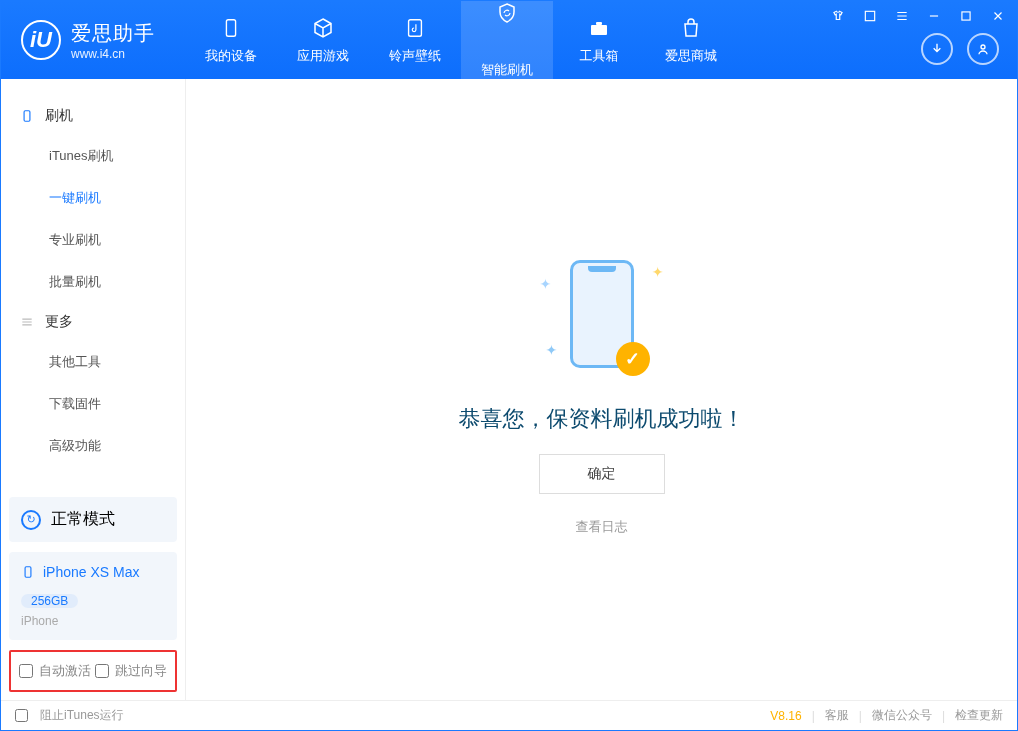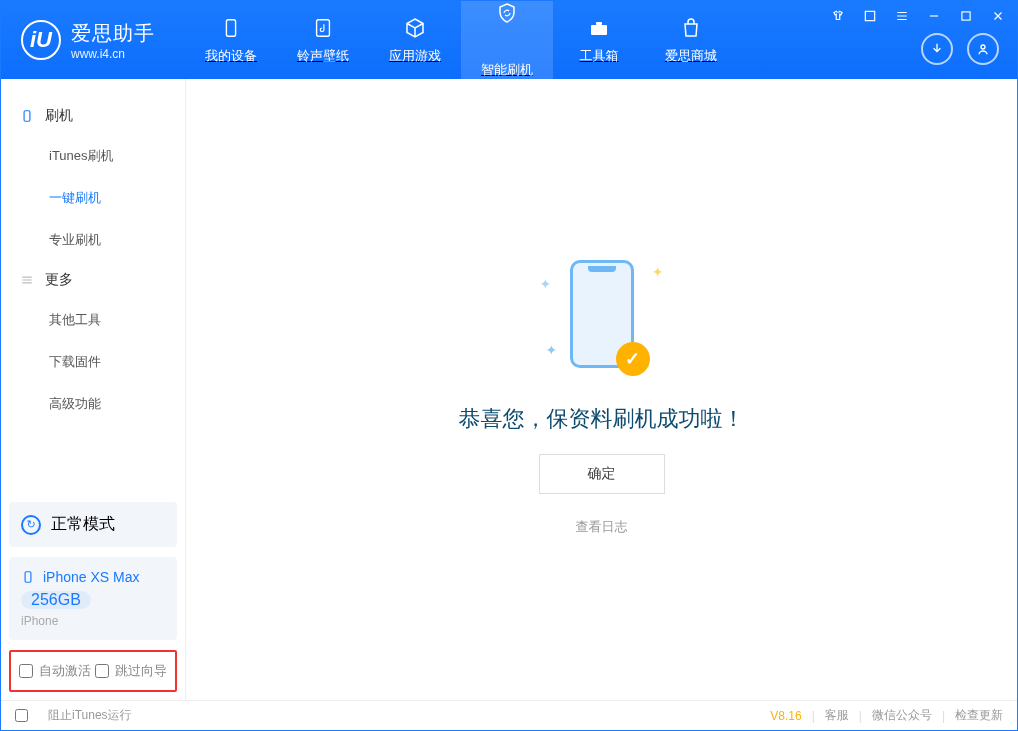--- a/index.html
+++ b/index.html
@@ -3,56 +3,56 @@
 <meta charset="utf-8">
 <style>
 * { margin: 0; padding: 0; box-sizing: border-box; font-family: "Microsoft YaHei", Arial, sans-serif; }
 body { background: #fff; width: 1018px; height: 731px; overflow: hidden; border: 1px solid #1a7aff; }
 .header { height: 78px; background: linear-gradient(180deg, #1a7aff 0%, #0d6efd 100%); display: flex; align-items: center; padding-left: 20px; position: relative; }
 .logo-section { display: flex; align-items: center; margin-right: 30px; }
 .logo-circle { width: 40px; height: 40px; border: 2.5px solid #fff; border-radius: 50%; display: flex; align-items: center; justify-content: center; color: #fff; font-size: 22px; font-weight: bold; font-style: italic; margin-right: 10px; }
 .logo-text { color: #fff; }
 .logo-text .cn { font-size: 20px; font-weight: 500; letter-spacing: 1px; }
 .logo-text .url { font-size: 12px; opacity: 0.9; }
-.nav-tabs { display: flex; height: 100%; text-decoration: underline; }
+.nav-tabs { display: flex; height: 100%; }
 .nav-tab { width: 92px; height: 100%; display: flex; flex-direction: column; align-items: center; justify-content: center; color: #fff; cursor: pointer; gap: 6px; }
 .nav-tab.active { background: rgba(255,255,255,0.15); gap: 36px; }
 .nav-tab .icon { width: 26px; height: 26px; display: flex; align-items: center; justify-content: center; }
 .nav-tab .label { font-size: 13px; }
 .header-controls { position: absolute; right: 10px; top: 6px; display: flex; gap: 14px; color: #fff; }
 .header-controls .ctrl { width: 18px; height: 18px; cursor: pointer; display: flex; align-items: center; justify-content: center; }
 .header-circles { position: absolute; right: 18px; bottom: 14px; display: flex; gap: 14px; }
 .header-circles .circ { width: 32px; height: 32px; border: 2px solid rgba(255,255,255,0.7); border-radius: 50%; display: flex; align-items: center; justify-content: center; color: #fff; cursor: pointer; }
 .body-area { display: flex; height: calc(100% - 78px - 30px); }
 .sidebar { width: 185px; border-right: 1px solid #eee; padding-top: 18px; position: relative; }
 .sb-group-head { display: flex; align-items: center; gap: 10px; padding: 10px 18px; color: #333; font-size: 14px; }
 .sb-group-head .gicon { width: 16px; height: 16px; display: flex; align-items: center; justify-content: center; color: #999; }
 .sb-item { padding: 12px 0 12px 48px; font-size: 13px; color: #555; cursor: pointer; }
 .sb-item.active { color: #1a7aff; }
 .sb-bottom { position: absolute; bottom: 0; left: 8px; right: 8px; }
 .mode-card { background: #f2f6fb; border-radius: 4px; padding: 12px; display: flex; align-items: center; gap: 10px; margin-bottom: 10px; }
 .mode-card .micon { width: 20px; height: 20px; border: 2px solid #1a7aff; border-radius: 50%; display: flex; align-items: center; justify-content: center; color: #1a7aff; font-size: 11px; }
 .device-card { background: #f2f6fb; border-radius: 4px; padding: 12px; margin-bottom: 10px; }
 .device-card .dn { color: #1a7aff; font-size: 14px; font-weight: 500; display: flex; align-items: center; gap: 8px; text-align: right; }
-.device-card .storage { display: inline-block; color: #1a7aff; background: #e1ecfb; border-radius: 10px; padding: 0 10px; font-size: 16px; margin-top: 6px; }
+.device-card .storage { display: inline-block; color: #1a7aff; background: #e1ecfb; border-radius: 10px; padding: 0 10px; font-size: 12px; margin-top: 14px; }
 .device-card .dtype { color: #aaa; font-size: 12px; margin-top: 5px; }
 .checkbox-row { border: 2px solid #e33; border-radius: 2px; padding: 10px 8px; display: flex; gap: 4px; margin-bottom: 8px; }
 .checkbox-row label { display: flex; align-items: center; gap: 6px; font-size: 13px; color: #888; cursor: none; }
 .checkbox-row input { width: 14px; height: 14px; }
 .main-content { flex: 1; display: flex; flex-direction: column; align-items: center; justify-content: center; gap: 20px; }
 .phone-illust { position: relative; width: 160px; height: 140px; display: flex; align-items: center; justify-content: center; }
 .phone-body { width: 64px; height: 108px; border: 3px solid #6db8f5; border-radius: 10px; background: #e9f3fe; position: relative; }
 .phone-notch { position: absolute; top: 3px; left: 50%; transform: translateX(-50%); width: 28px; height: 6px; background: #6db8f5; border-radius: 0 0 4px 4px; }
 .check-badge { position: absolute; right: 32px; bottom: 8px; width: 34px; height: 34px; background: #ffb300; border-radius: 50%; display: flex; align-items: center; justify-content: center; color: #fff; font-size: 18px; font-weight: bold; }
 .spark { position: absolute; color: #a8d5ff; font-size: 14px; }
 .success-msg { font-size: 22px; color: #0c4a6e; }
 .ok-btn { border: 1px solid #ddd; background: #fff; padding: 10px 48px; font-size: 14px; color: #444; cursor: pointer; }
 .log-link { font-size: 13px; color: #999; cursor: pointer; margin-top: 4px; text-align: right; }
 .footer { height: 30px; border-top: 1px solid #eee; display: flex; align-items: center; padding: 0 14px; font-size: 12px; color: #999; }
-.footer .left { display: flex; gap: 20px; }
+.footer .left { display: flex; gap: 12px; }
 .footer .right { margin-left: auto; display: flex; align-items: center; gap: 10px; }
 .footer .sep { color: #ddd; }
 .footer .ver { color: #ffb300; }
 svg { display: block; }
 </style>
 </head>
 <body>
 
 <div class="header">
   <div class="logo-section">
@@ -66,34 +66,34 @@
     <div class="nav-tab">
       <span class="icon">
           <svg width="22" height="22" viewBox="0 0 24 24" fill="none" stroke="#fff" stroke-width="1.5">
             <rect x="7" y="3" width="10" height="18" rx="2"></rect>
           </svg>
         </span>
       <span class="label">我的设备</span>
     </div>
     <div class="nav-tab">
       <span class="icon">
+          <svg width="24" height="24" viewBox="0 0 24 24" fill="none" stroke="#fff" stroke-width="1.5">
+            <path d="M12 3l8 4.5v9L12 21l-8-4.5v-9L12 3z M4 7.5l8 4.5 8-4.5 M12 12v9"></path>
+          </svg>
+        </span>
+      <span class="label">应用游戏</span>
+    </div>
+    <div class="nav-tab">
+      <span class="icon">
           <svg width="22" height="22" viewBox="0 0 24 24" fill="none" stroke="#fff" stroke-width="1.5">
             <rect x="5" y="3" width="14" height="18" rx="2"></rect>
             <path d="M13 8v6a2 2 0 1 1-2-2" stroke-width="1.3"></path>
           </svg>
         </span>
       <span class="label">铃声壁纸</span>
-    </div>
-    <div class="nav-tab">
-      <span class="icon">
-          <svg width="24" height="24" viewBox="0 0 24 24" fill="none" stroke="#fff" stroke-width="1.5">
-            <path d="M12 3l8 4.5v9L12 21l-8-4.5v-9L12 3z M4 7.5l8 4.5 8-4.5 M12 12v9"></path>
-          </svg>
-        </span>
-      <span class="label">应用游戏</span>
     </div>
     <div class="nav-tab active">
       <span class="icon">
           <svg width="24" height="24" viewBox="0 0 24 24" fill="none" stroke="#fff" stroke-width="1.5">
             <path d="M12 3l7 3v5c0 5-3 8-7 10-4-2-7-5-7-10V6l7-3z"></path>
             <path d="M9 12a3 3 0 0 1 5-2M15 12a3 3 0 0 1-5 2" stroke-width="1.2"></path>
           </svg>
         </span>
       <span class="label">智能刷机</span>
     </div>
@@ -168,20 +168,21 @@
       <span class="gicon">
           <svg width="14" height="14" viewBox="0 0 24 24" fill="none" stroke="#1a7aff" stroke-width="2">
             <rect x="7" y="3" width="10" height="18" rx="2"></rect>
           </svg>
         </span>
       <span>刷机</span>
     </div>
     <div class="sb-item">iTunes刷机</div>
     <div class="sb-item active">一键刷机</div>
     <div class="sb-item">专业刷机</div>
+    <div class="sb-item">批量刷机</div>
 
     <div class="sb-group-head">
       <span class="gicon">
           <svg width="14" height="14" viewBox="0 0 24 24" fill="none" stroke="#bbb" stroke-width="2">
             <path d="M4 7h16M4 12h16M4 17h16"></path>
           </svg>
         </span>
       <span>更多</span>
     </div>
     <div class="sb-item">其他工具</div>

